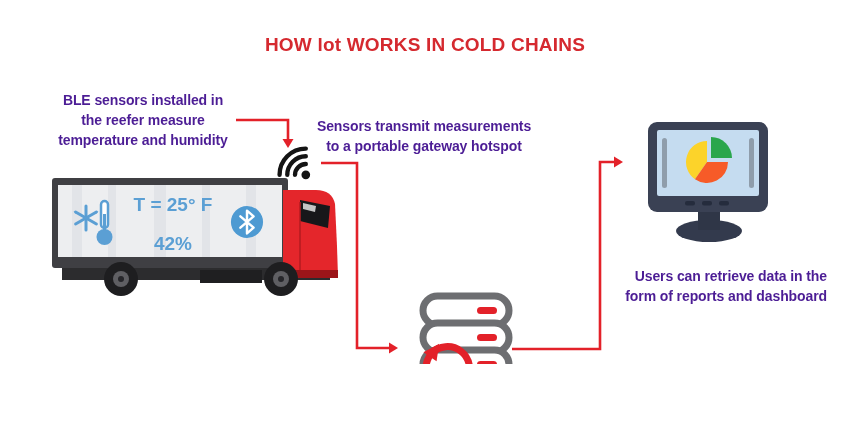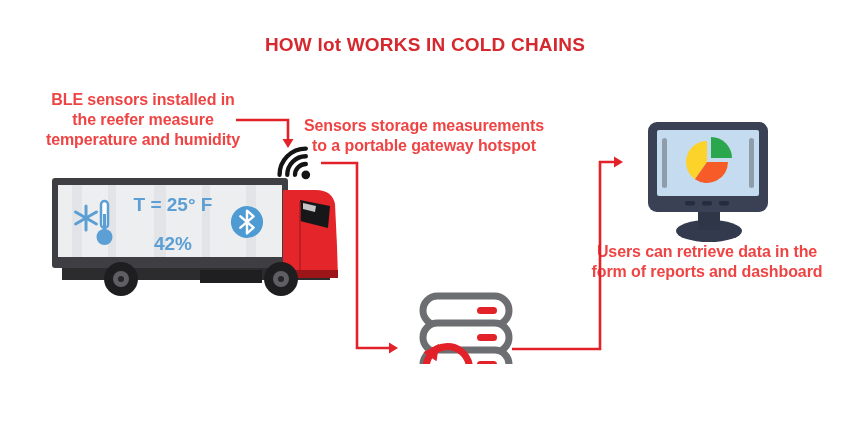--- a/index.html
+++ b/index.html
@@ -5,27 +5,27 @@
   html,body{margin:0;padding:0;background:#ffffff;}
   .canvas{
     position:relative;width:850px;height:364px;background:#ffffff;overflow:hidden;
     font-family:"Liberation Sans",sans-serif;
   }
   .title{
     position:absolute;top:34px;left:0;width:850px;text-align:center;
     font-size:19px;font-weight:800;color:#d5292f;letter-spacing:.2px;
   }
   .note{
-    position:absolute;width:240px;text-align:center;color:#ef4444;
-    font-size:16px;font-weight:700;line-height:20px;white-space:pre-line;letter-spacing:-0.1px;
+    position:absolute;width:240px;text-align:center;color:#4c1d95;
+    font-size:14px;font-weight:700;line-height:20px;white-space:pre-line;letter-spacing:-0.1px;
   }
   .note-ble{left:23px;top:90px;}
   .note-gateway{left:304px;top:116px;}
   .note-cloud{left:205px;top:367px;}
-  .note-users{left:587px;top:242px;}
+  .note-users{left:587px;top:266px;text-align:right;}
   .connector-layer{position:absolute;left:0;top:0;width:850px;height:425px;pointer-events:none;}
   .gateway-icon{position:absolute;left:271px;top:140px;width:48px;height:48px;transform:rotate(-45deg);}
   .truck{position:absolute;left:50px;top:172px;width:290px;height:125px;}
   .truck-display{
     position:absolute;left:64px;top:194px;width:208px;height:60px;
     display:flex;align-items:center;justify-content:space-between;padding:0 8px;box-sizing:border-box;
   }
   .temp-block{display:flex;flex-direction:column;align-items:center;color:#5b9fd4;font-weight:800;gap:16px;}
   .temp-line{font-size:19px;line-height:23px;}
   .server{position:absolute;left:415px;top:288px;width:120px;height:125px;}
@@ -34,21 +34,21 @@
 </head>
 <body>
 
 <div class="canvas">
 
   <div class="title">HOW lot WORKS IN COLD CHAINS</div>
 
   <div class="note note-ble">BLE sensors installed in
 the reefer measure
 temperature and humidity</div>
-  <div class="note note-gateway">Sensors storage measurements
+  <div class="note note-gateway">Sensors transmit measurements
 to a portable gateway hotspot</div>
   <div class="note note-users">Users can retrieve data in the
 form of reports and dashboard</div>
 
   <svg class="connector-layer" viewBox="0 0 850 425">
     <g stroke="#e32129" stroke-width="2.6" fill="none">
       <path d="M236,120 H288 V140"></path>
       <path d="M321,163 H357 V348 H389"></path>
       <path d="M512,349 H600 V162 H614"></path>
     </g>

